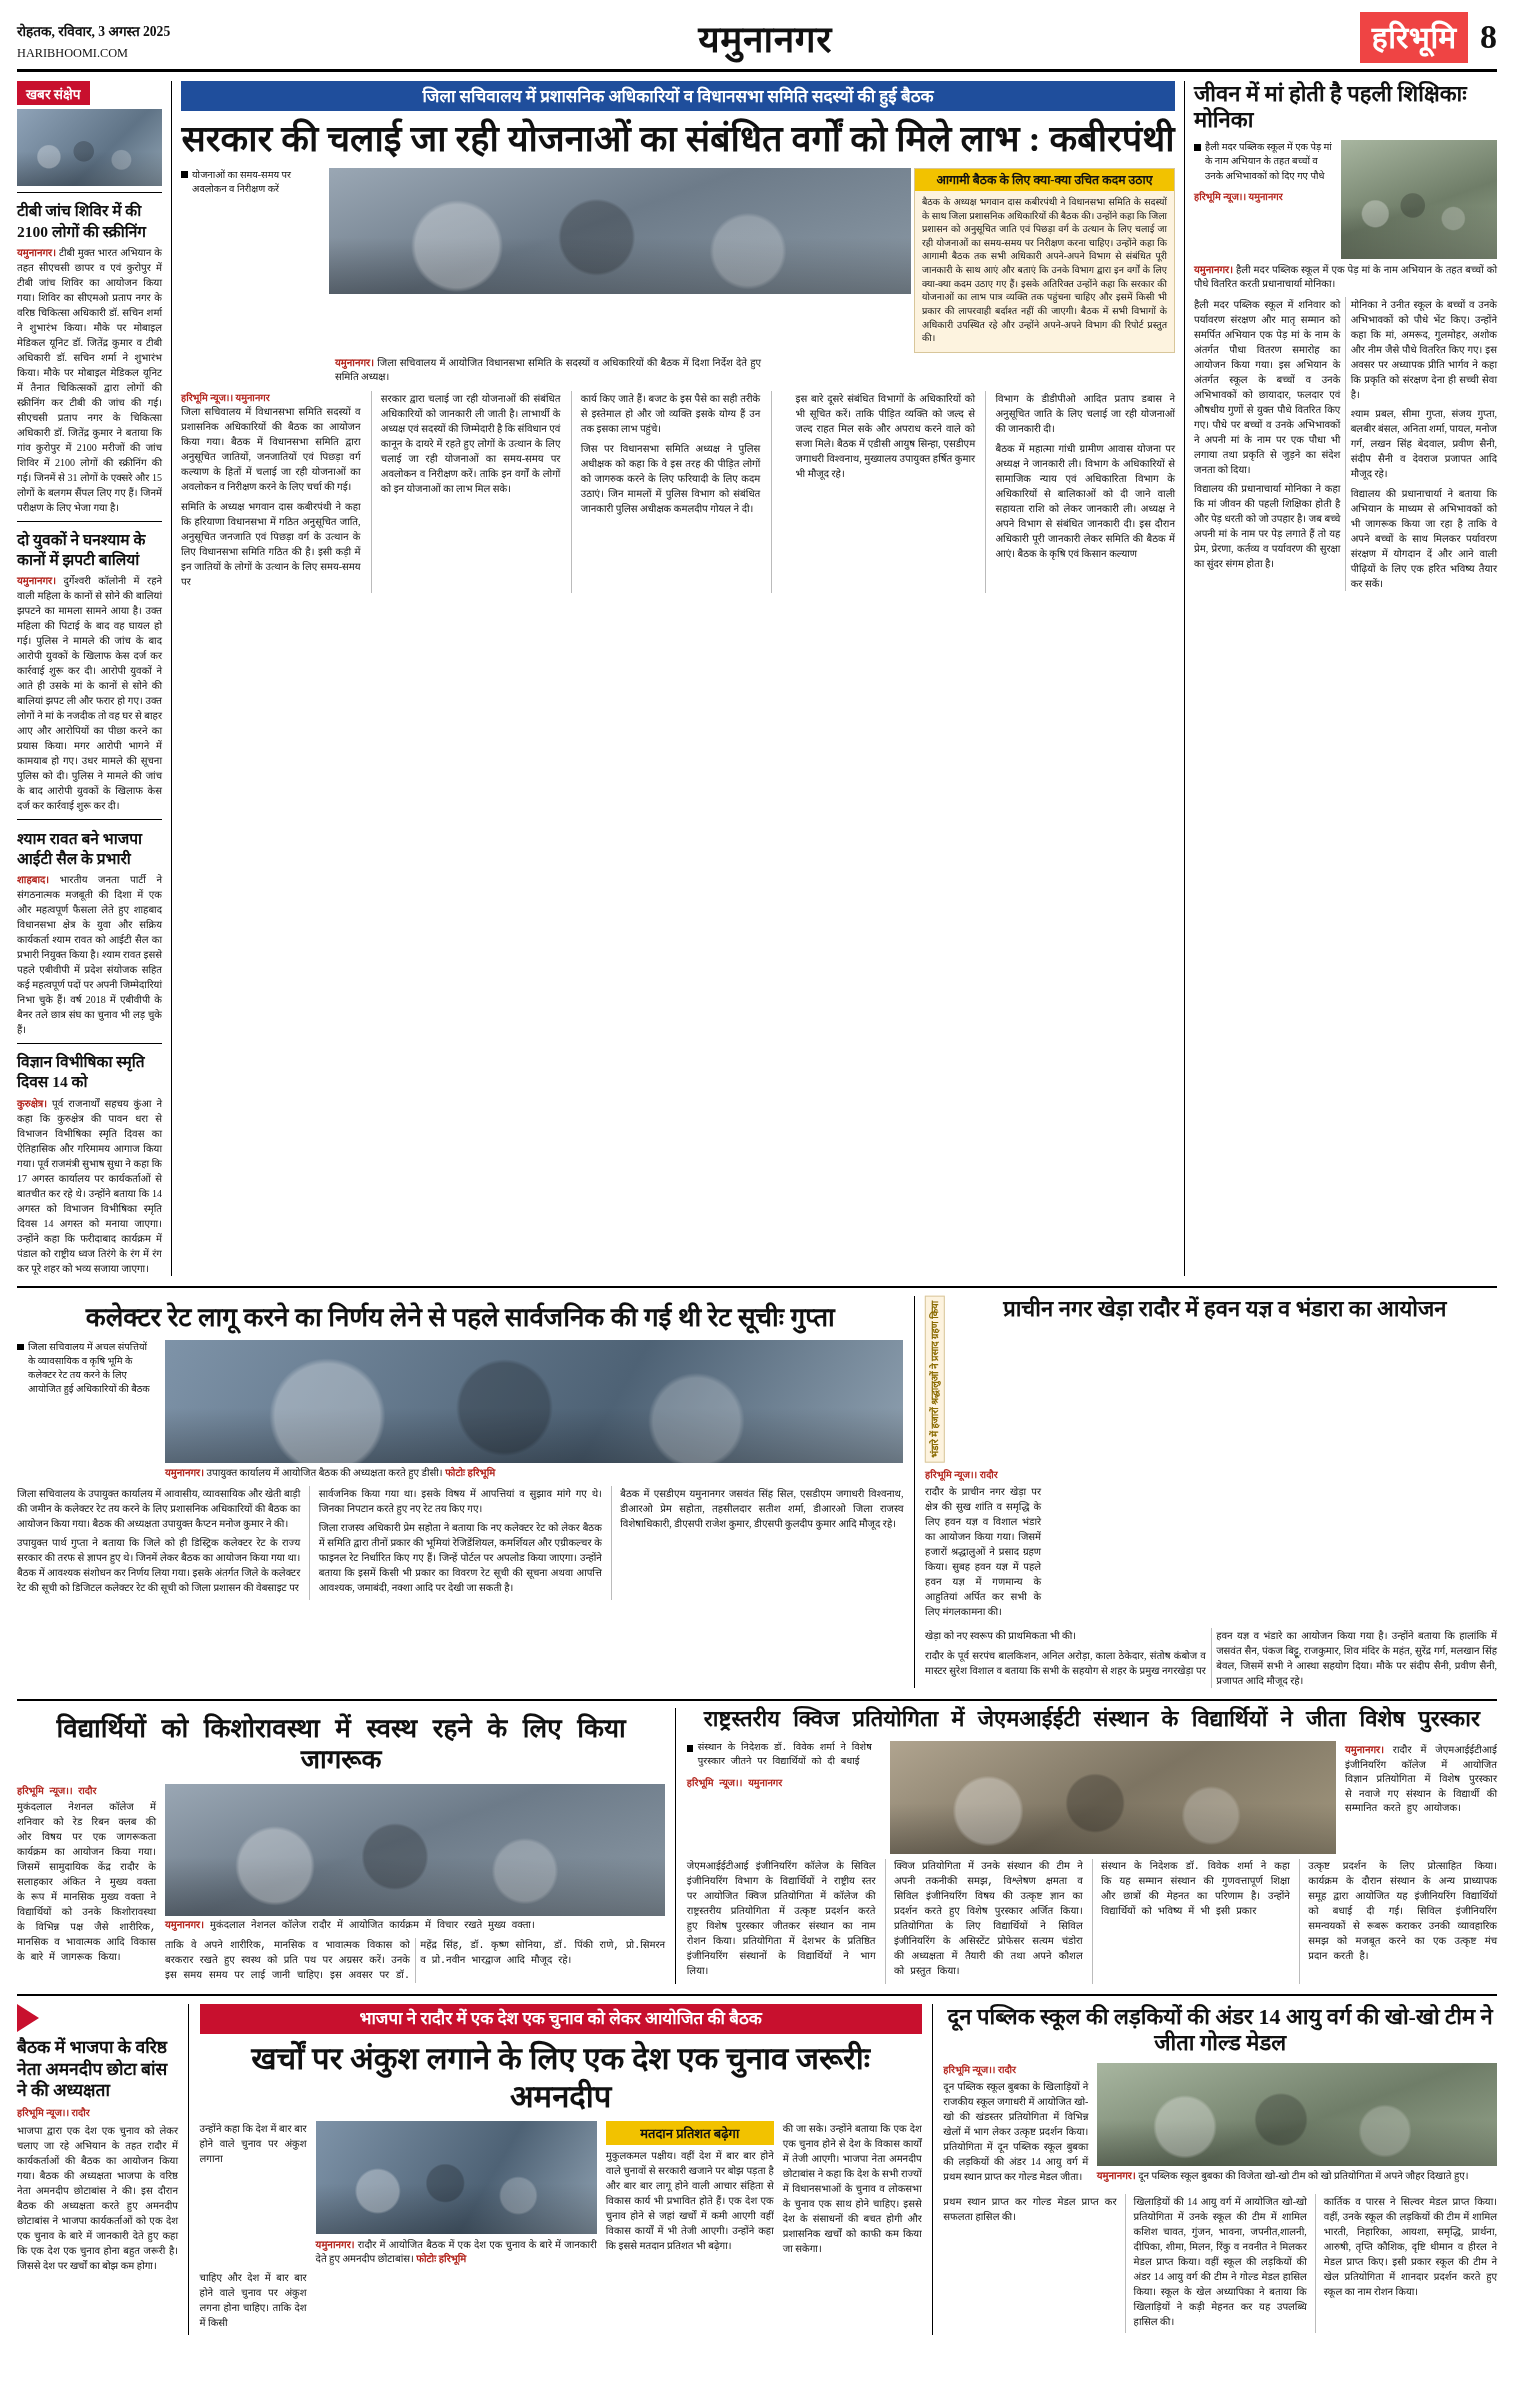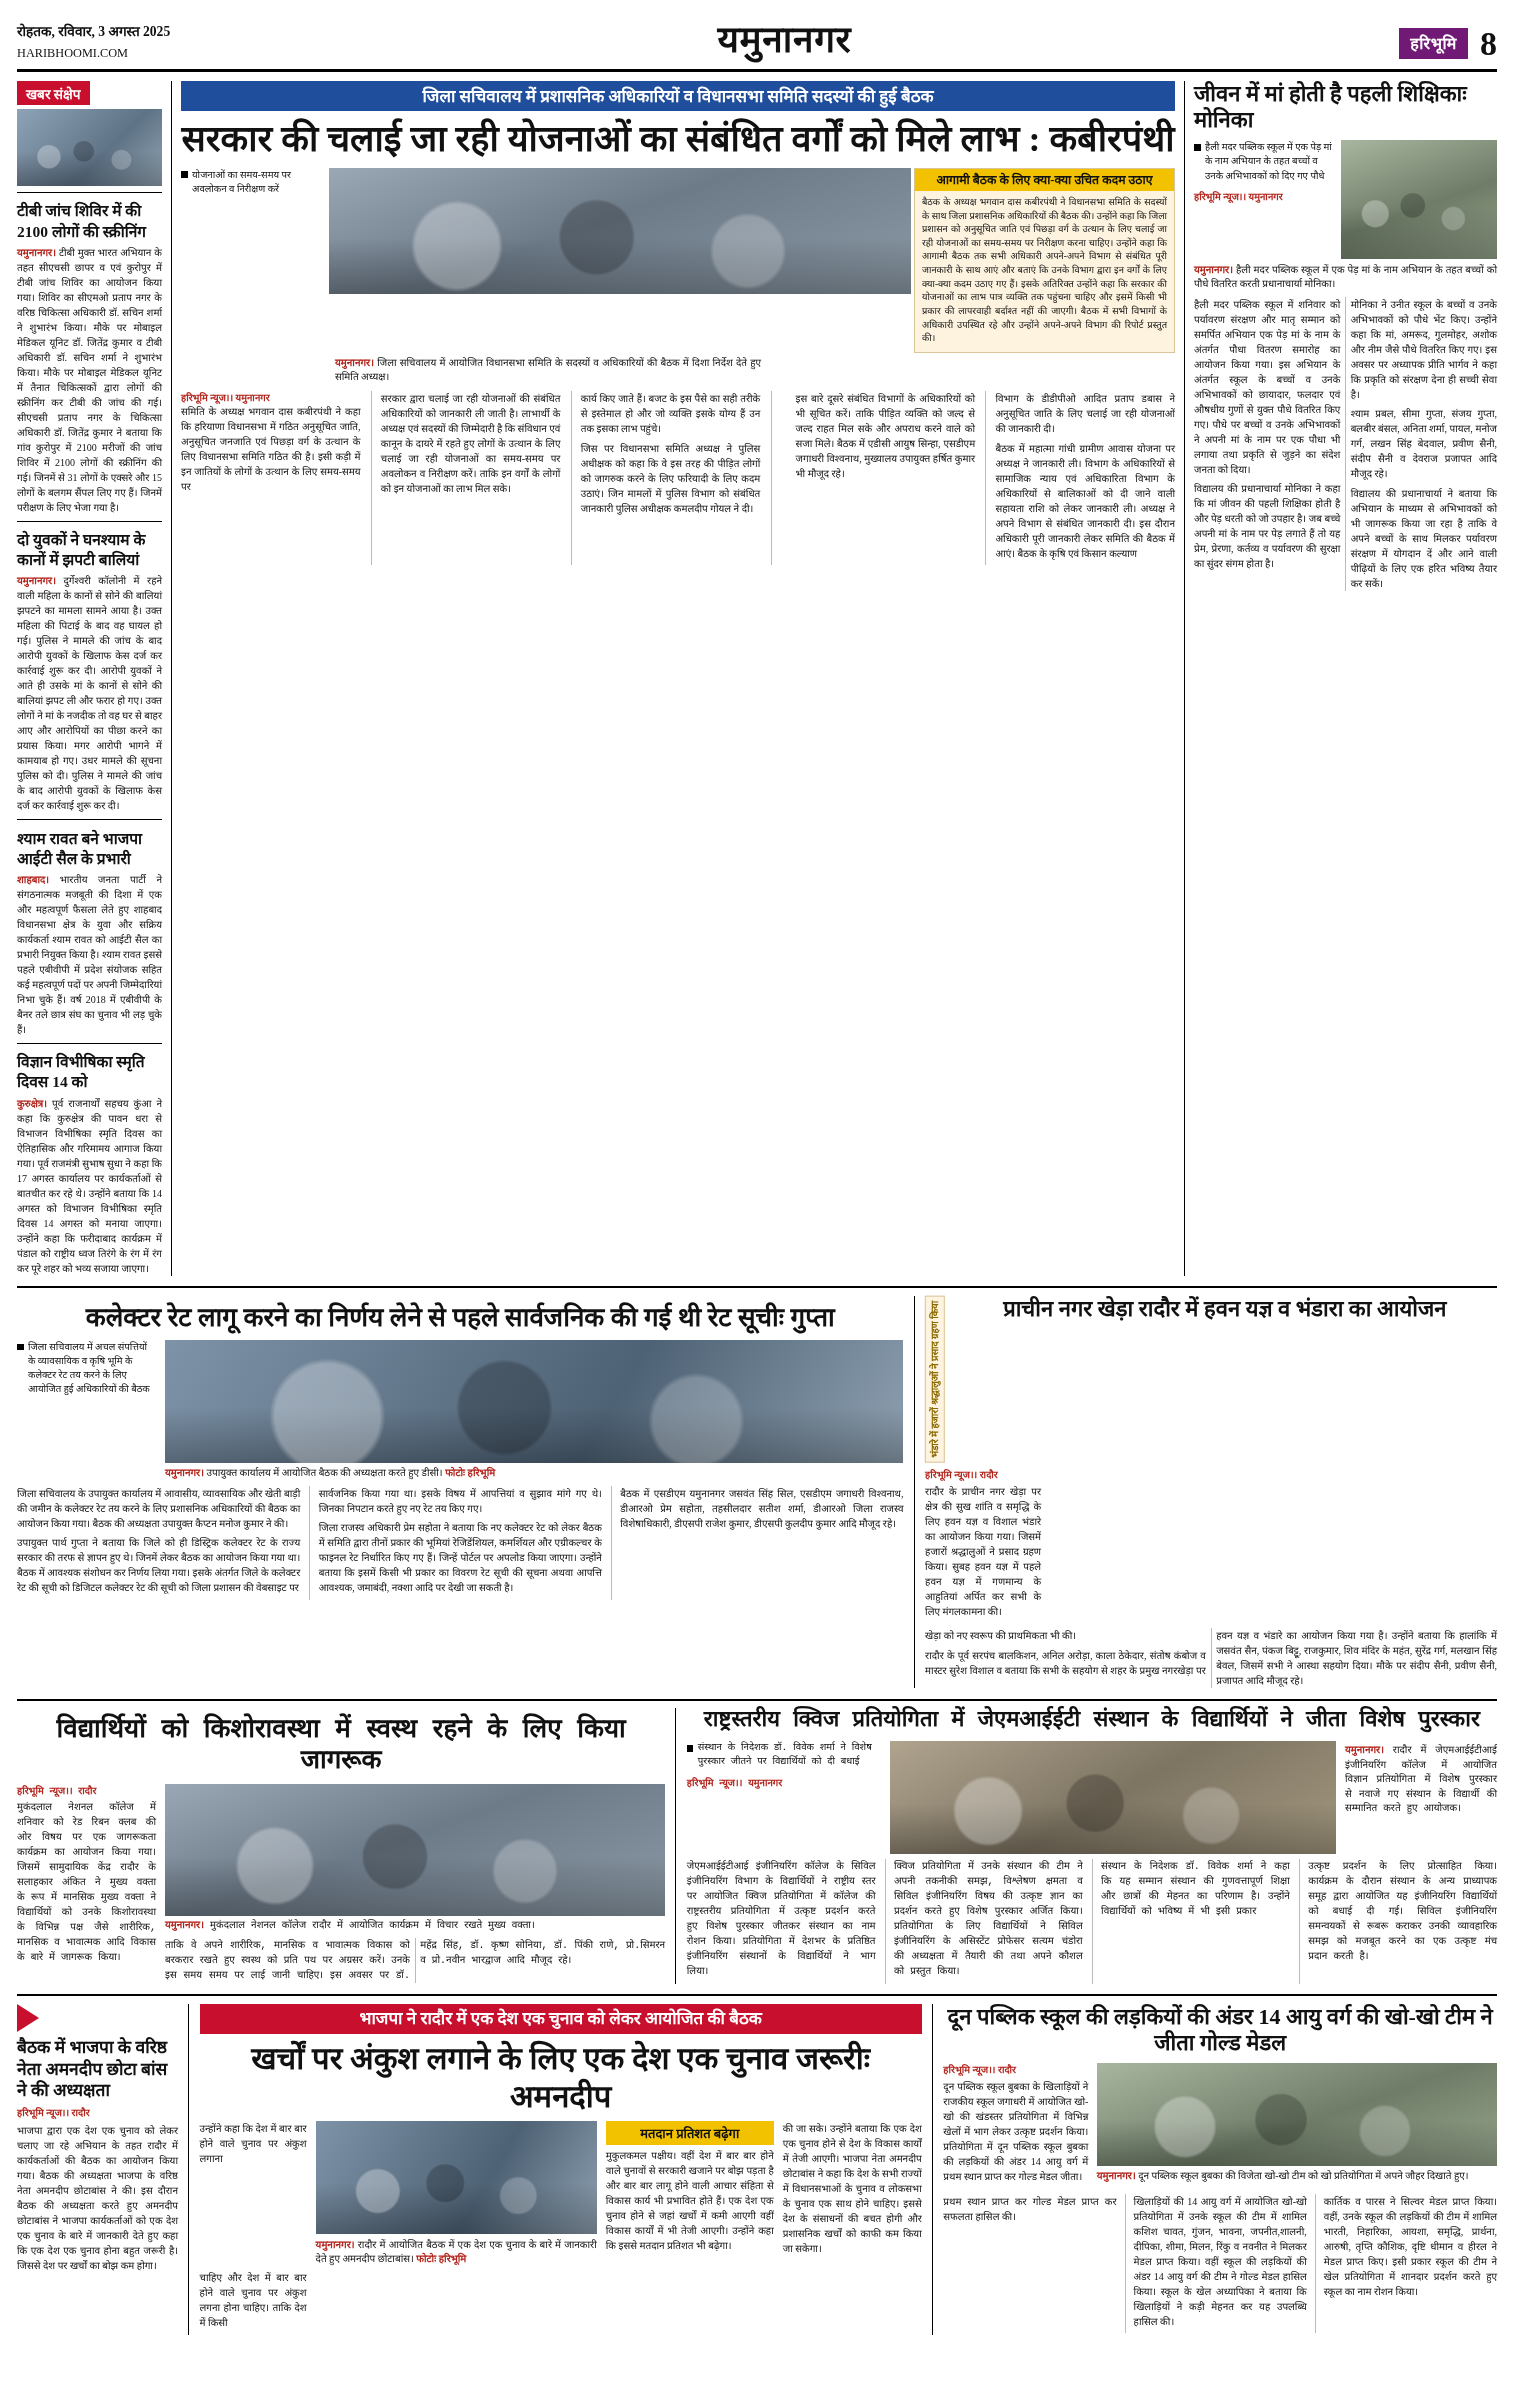--- a/index.html
+++ b/index.html
@@ -6,21 +6,21 @@
   body{width:1514px;font-family:"Liberation Serif",serif;color:#111;}
   .page{width:1514px;box-sizing:border-box;padding:11.6px 17px 19.4px 17px;}
 
   
   .masthead{display:flex;align-items:flex-end;justify-content:space-between;border-bottom:3.2px solid #000;padding-bottom:6.5px;}
   .mh-left{font-size:13px;line-height:1.5;}
   .mh-left .date{font-weight:bold;font-size:13.6px;}
   .mh-left .site{font-size:12.3px;margin-top:1.9px;}
   .mh-title{font-size:37px;font-weight:bold;letter-spacing:0.6px;font-family:"Liberation Serif",serif;}
   .mh-right{display:flex;align-items:center;gap:11.6px;}
-  .logo{background:#701a75;color:#fff;font-weight:bold;font-size:16px;padding:3.9px 11.6px 5.8px 11.6px;letter-spacing:0.6px;}
+  .logo{background:#ef4444;color:#fff;font-weight:bold;font-size:30px;padding:3.9px 11.6px 5.8px 11.6px;letter-spacing:0.6px;}
   .pageno{font-size:34px;font-weight:bold;}
 
   
   .top{display:flex;gap:9px;margin-top:9px;}
   .col-left{width:145px;flex:none;}
   .col-mid{flex:1;}
   .col-right{width:303px;flex:none;border-left:1.3px solid #000;padding-left:9px;}
 
   .vline{border-left:1.3px solid #000;}
   .khabar{position:relative;}
@@ -148,20 +148,21 @@
 
       <div class="cap" style="max-width:426px;margin-left:154px;">
         <span class="src">यमुनानगर।</span>
         <span>जिला सचिवालय में आयोजित विधानसभा समिति के सदस्यों व अधिकारियों की बैठक में दिशा निर्देश देते हुए समिति अध्यक्ष।</span>
       </div>
 
       <div style="display:flex;gap:10.3px;margin-top:6.5px;">
         <div style="flex:1;">
           <div class="lead" style="font-size:9.7px;">हरिभूमि न्यूज।। यमुनानगर</div>
           <div class="body">
+            <p>जिला सचिवालय में विधानसभा समिति सदस्यों व प्रशासनिक अधिकारियों की बैठक का आयोजन किया गया। बैठक में विधानसभा समिति द्वारा अनुसूचित जातियों, जनजातियों एवं पिछड़ा वर्ग कल्याण के हितों में चलाई जा रही योजनाओं का अवलोकन व निरीक्षण करने के लिए चर्चा की गई।</p>
             <p>समिति के अध्यक्ष भगवान दास कबीरपंथी ने कहा कि हरियाणा विधानसभा में गठित अनुसूचित जाति, अनुसूचित जनजाति एवं पिछड़ा वर्ग के उत्थान के लिए विधानसभा समिति गठित की है। इसी कड़ी में इन जातियों के लोगों के उत्थान के लिए समय-समय पर</p>
           </div>
         </div>
         <div style="flex:1;border-left:0.6px solid #bbb;padding-left:9px;">
           <div class="body">
             <p>सरकार द्वारा चलाई जा रही योजनाओं की संबंधित अधिकारियों को जानकारी ली जाती है। लाभार्थी के अध्यक्ष एवं सदस्यों की जिम्मेदारी है कि संविधान एवं कानून के दायरे में रहते हुए लोगों के उत्थान के लिए चलाई जा रही योजनाओं का समय-समय पर अवलोकन व निरीक्षण करें। ताकि इन वर्गों के लोगों को इन योजनाओं का लाभ मिल सके।</p>
           </div>
         </div>
         <div style="flex:1;border-left:0.6px solid #bbb;padding-left:9px;">
           <div class="body">

